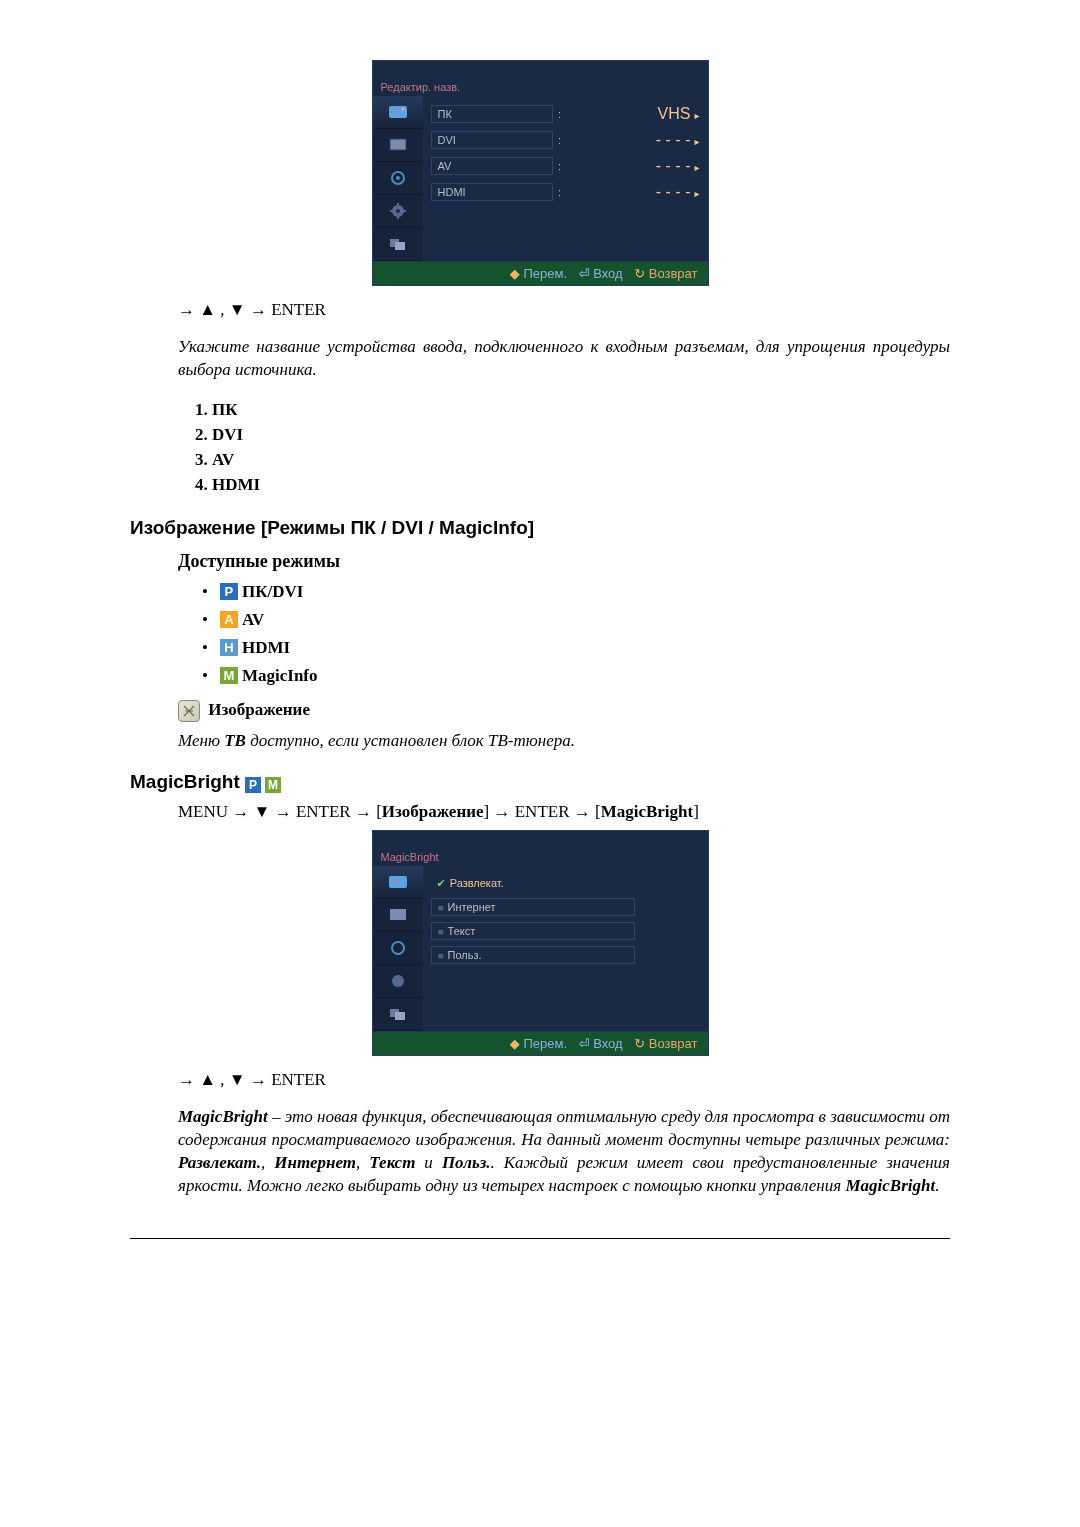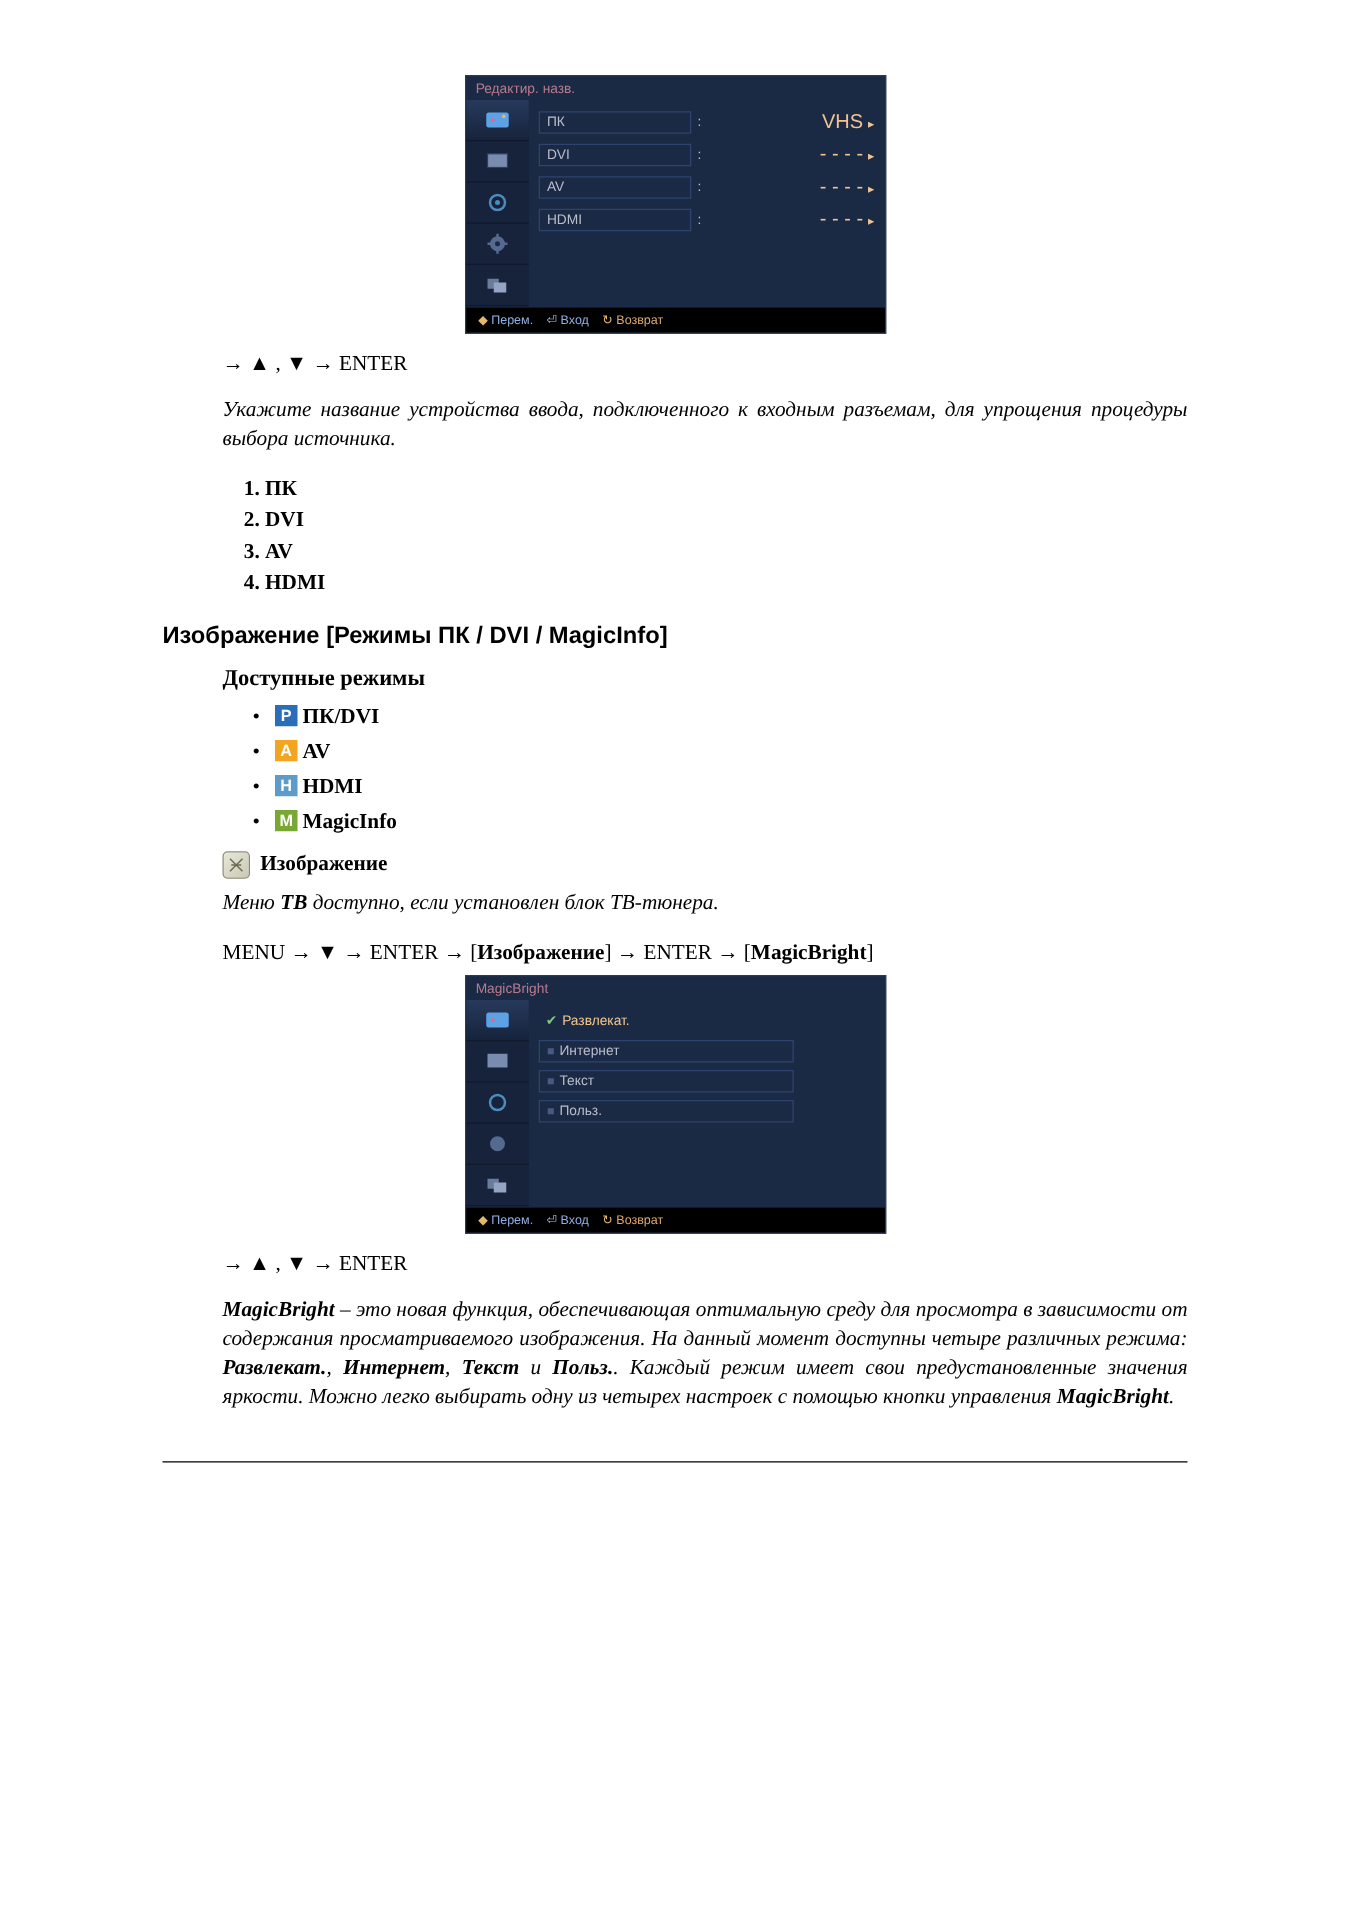--- a/index.html
+++ b/index.html
@@ -21,21 +21,21 @@
     .osd {
       width: 335px;
       margin: 0 auto 14px auto;
       background: #1b2a44;
       border: 1px solid #2a3a5a;
     }
     .osd-title {
       font-family: Arial, sans-serif;
       font-size: 11px;
       color: #b97a8e;
-      padding: 4px 8px 3px 8px;
+      padding: 20px 8px 3px 8px;
     }
     .osd-body {
       display: flex;
     }
     .osd-tabs {
       width: 50px;
       background: #16233b;
       display: flex;
       flex-direction: column;
     }
@@ -88,23 +88,24 @@
       font-size: 16px;
       padding: 0 2px;
     }
     .osd-chevron {
       color: #f2c38f;
       font-size: 10px;
       margin-left: 2px;
     }
     .osd-footer {
       font-family: Arial, sans-serif;
-      font-size: 10px;
+      font-size: 13px;
+      text-align: right;
       padding: 4px 10px;
-      background: #000000;
+      background: #14532d;
       border-top: 1px solid #22355a;
       color: #8fb0e6;
     }
     .osd-footer span.move { color: #8fb0e6; margin-right: 8px; }
     .osd-footer span.enter { color: #8fb0e6; margin-right: 8px; }
     .osd-footer span.back { color: #e0a86f; }
     .osd-footer .dia { color: #e6b96a; }
     .osd-footer .sq { color: #a1c4f5; }
     .osd-footer .cir { color: #e6b96a; }
     .content-block {
@@ -345,20 +346,26 @@
           </svg>
       </span>
       <span>Изображение</span>
     </div>
     <div class="para" style="margin-top:4px;">
       <span>Меню </span><b>ТВ</b><span> доступно, если установлен блок ТВ-тюнера.</span>
     </div>
   </div>
 
   <div class="mb-section">
+    <div class="mb-heading">
+      <span>MagicBright</span>
+      <span class="badges">
+        <span class="badge badge-p" style="width:16px;height:16px;font-size:12px;">P</span><span class="badge badge-m" style="width:16px;height:16px;font-size:12px;">M</span>
+      </span>
+    </div>
 
     <div class="content-block">
       <div class="nav-line" style="margin:4px 0 8px 0;">
         <span>MENU</span> →
         <span>▼</span> →
         <span>ENTER</span> →
         [<b>Изображение</b>] →
         <span>ENTER</span> →
         [<b>MagicBright</b>]
       </div>

